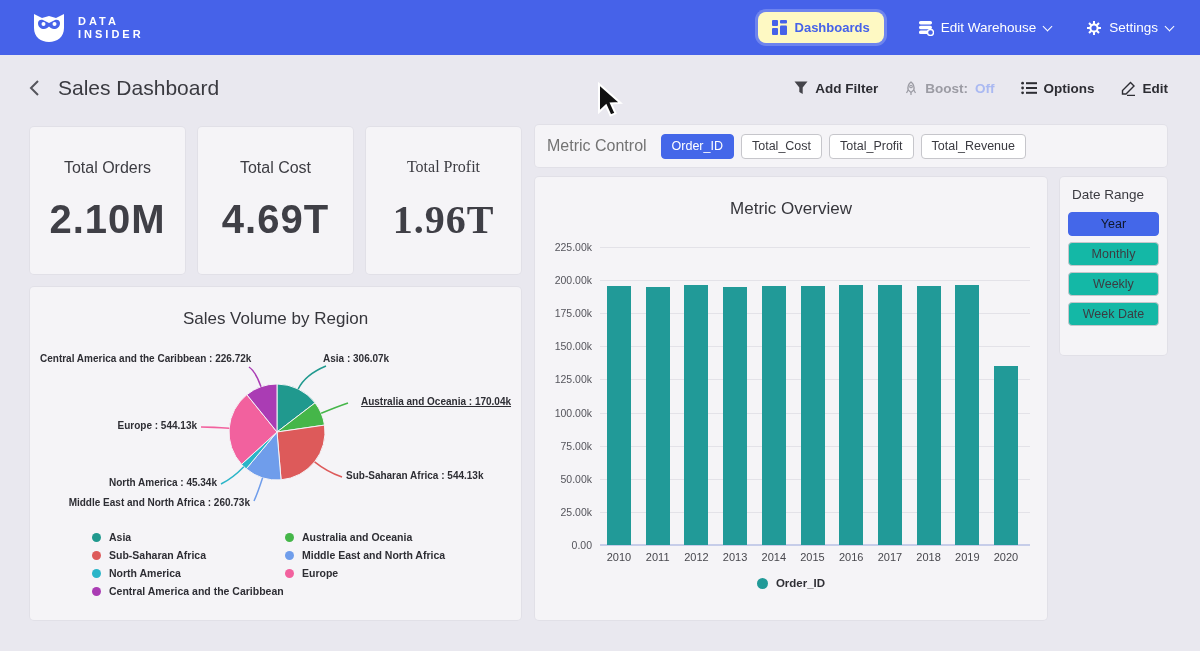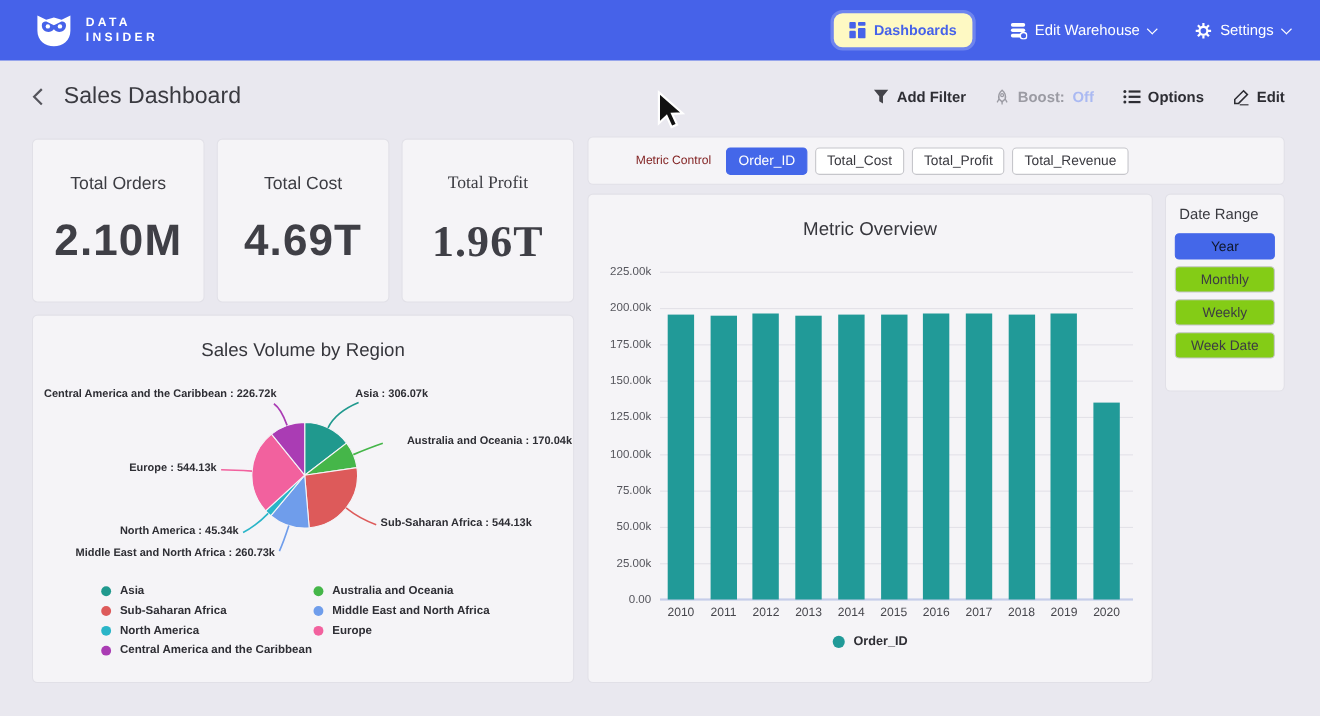--- a/index.html
+++ b/index.html
@@ -27,21 +27,21 @@
   .boost-off { color:#aab9f2; }
 
   
   .card { position:absolute; background:#f5f4f7; border-radius:4px; box-shadow:0 0 0 1px rgba(0,0,0,0.03); }
   .kpi { width:155px; height:147px; display:flex; flex-direction:column; align-items:center; justify-content:center; gap:20px; }
   .kpi-label { font-size:16px; color:#3c3c42; font-weight:500; }
   .kpi-value { font-size:40px; font-weight:bold; color:#3f3f46; letter-spacing:1px; }
 
   
   .metric-bar { left:535px; top:125px; width:632px; height:42px; display:flex; align-items:center; gap:8px; padding:0 12px; }
-  .metric-label { font-size:11px; color:#7f1d1d; margin-right:6px;margin-left:31px; }
+  .metric-label { font-size:16px; color:#737373; margin-right:6px; }
   .chip { height:25px; padding:0 10px; font-size:12.5px; font-family:"Liberation Sans",sans-serif; color:#3a3a40; background:#fff; border:1px solid #c6c6cb; border-radius:4px; cursor:pointer; }
   .chip.selected { background:#4467e9; border-color:#4467e9; color:#fff; }
 
   
   .bar-card { left:535px; top:177px; width:512px; height:443px; }
   .chart-title { position:absolute; top:22px; left:0; width:100%; text-align:center; font-size:17px; color:#36363c; font-weight:500; }
   .bar-plot { position:absolute; left:65px; top:70px; width:430px; height:298px; }
   .gridline { position:absolute; left:0; width:100%; height:1px; background:#e3e2e8; }
   .gridline.baseline { height:2px; background:#c6cde9; }
   .ytick { position:absolute; left:-62px; width:54px; text-align:right; font-size:10.5px; color:#55555c; }
@@ -55,21 +55,21 @@
   .pie-card { left:30px; top:287px; width:491px; height:333px; }
   .pie-label { position:absolute; font-size:10px; font-weight:bold; color:#2e2e34; white-space:nowrap; }
   .pie-legend-col { position:absolute; display:flex; flex-direction:column; gap:6px; }
   .pl-row { display:flex; align-items:center; gap:8px; }
   .pl-dot { width:9px; height:9px; border-radius:50%; flex:0 0 9px; }
   .pl-text { font-size:10.5px; font-weight:bold; color:#2e2e34; white-space:nowrap; }
 
   
   .date-card { left:1060px; top:177px; width:107px; height:178px; padding:10px 8px; }
   .date-title { font-size:13.5px; color:#3a3a40; margin:0 0 10px 4px; }
-  .range-btn { display:block; width:91px; height:24px; margin-bottom:6px; font-size:12.5px; font-family:"Liberation Sans",sans-serif; color:#3c3c42; background:#84cc16; border:1px solid #c6c6cb; border-radius:4px; cursor:pointer; }
+  .range-btn { display:block; width:91px; height:24px; margin-bottom:6px; font-size:12.5px; font-family:"Liberation Sans",sans-serif; color:#3c3c42; background:#14b8a6; border:1px solid #c6c6cb; border-radius:4px; cursor:pointer; }
   .range-btn.selected { background:#4467e9; border-color:#4467e9; color:#0f172a; }
 
   .cursor { position:absolute; left:597px; top:82px; z-index:50; pointer-events:none; }
 </style>
 </head>
 <body>
 
 <div class="navbar">
   <div class="brand">
     <svg width="38" height="33" viewBox="0 0 38 33">
@@ -257,21 +257,21 @@
       <path d="M 232.6 190.8 Q 227.7 206.0 224 214" fill="none" stroke="#6f9deb" stroke-width="1.5"></path>
       <path d="M 247 145 L 216.22 181.83 A 48 48 0 0 1 211.51 177.32 Z" fill="#2ab5c8" stroke="#f5f4f7" stroke-width="1"></path>
       <path d="M 213.8 179.7 Q 202.7 191.2 191 197" fill="none" stroke="#2ab5c8" stroke-width="1.5"></path>
       <path d="M 247 145 L 211.51 177.32 A 48 48 0 0 1 216.85 107.65 Z" fill="#f2619e" stroke="#f5f4f7" stroke-width="1"></path>
       <path d="M 199.1 141.3 Q 183.2 140.1 171 140" fill="none" stroke="#f2619e" stroke-width="1.5"></path>
       <path d="M 247 145 L 216.85 107.65 A 48 48 0 0 1 247.00 97.00 Z" fill="#aa3cb4" stroke="#f5f4f7" stroke-width="1"></path>
       <path d="M 231.0 99.7 Q 225.7 84.7 219 80" fill="none" stroke="#aa3cb4" stroke-width="1.5"></path>
     </svg>
   <div id="pie-labels">
       <div class="pie-label" style="left: 293px; top: 66px; width: 170px; text-align: left;">Asia : 306.07k</div>
-      <div class="pie-label" style="left: 322px; top: 109px; width: 168px; text-align: right;">Australia and Oceania : 170.04k</div>
+      <div class="pie-label" style="left: 322px; top: 109px; width: 168px; text-align: center; text-decoration: underline;">Australia and Oceania : 170.04k</div>
       <div class="pie-label" style="left: 316px; top: 183px; width: 172px; text-align: left;">Sub-Saharan Africa : 544.13k</div>
       <div class="pie-label" style="left: 20px; top: 210px; width: 200px; text-align: right;">Middle East and North Africa : 260.73k</div>
       <div class="pie-label" style="left: 25px; top: 190px; width: 162px; text-align: right;">North America : 45.34k</div>
       <div class="pie-label" style="left: 25px; top: 133px; width: 142px; text-align: right;">Europe : 544.13k</div>
       <div class="pie-label" style="left: 10px; top: 66px; width: 205px; text-align: right;">Central America and the Caribbean : 226.72k</div>
     </div>
   <div class="pie-legend-col" style="left:62px; top:244px;" id="pie-legend-col1">
       <div class="pl-row">
         <span class="pl-dot" style="background: rgb(32, 153, 142);"></span>
         <span class="pl-text">Asia</span>

